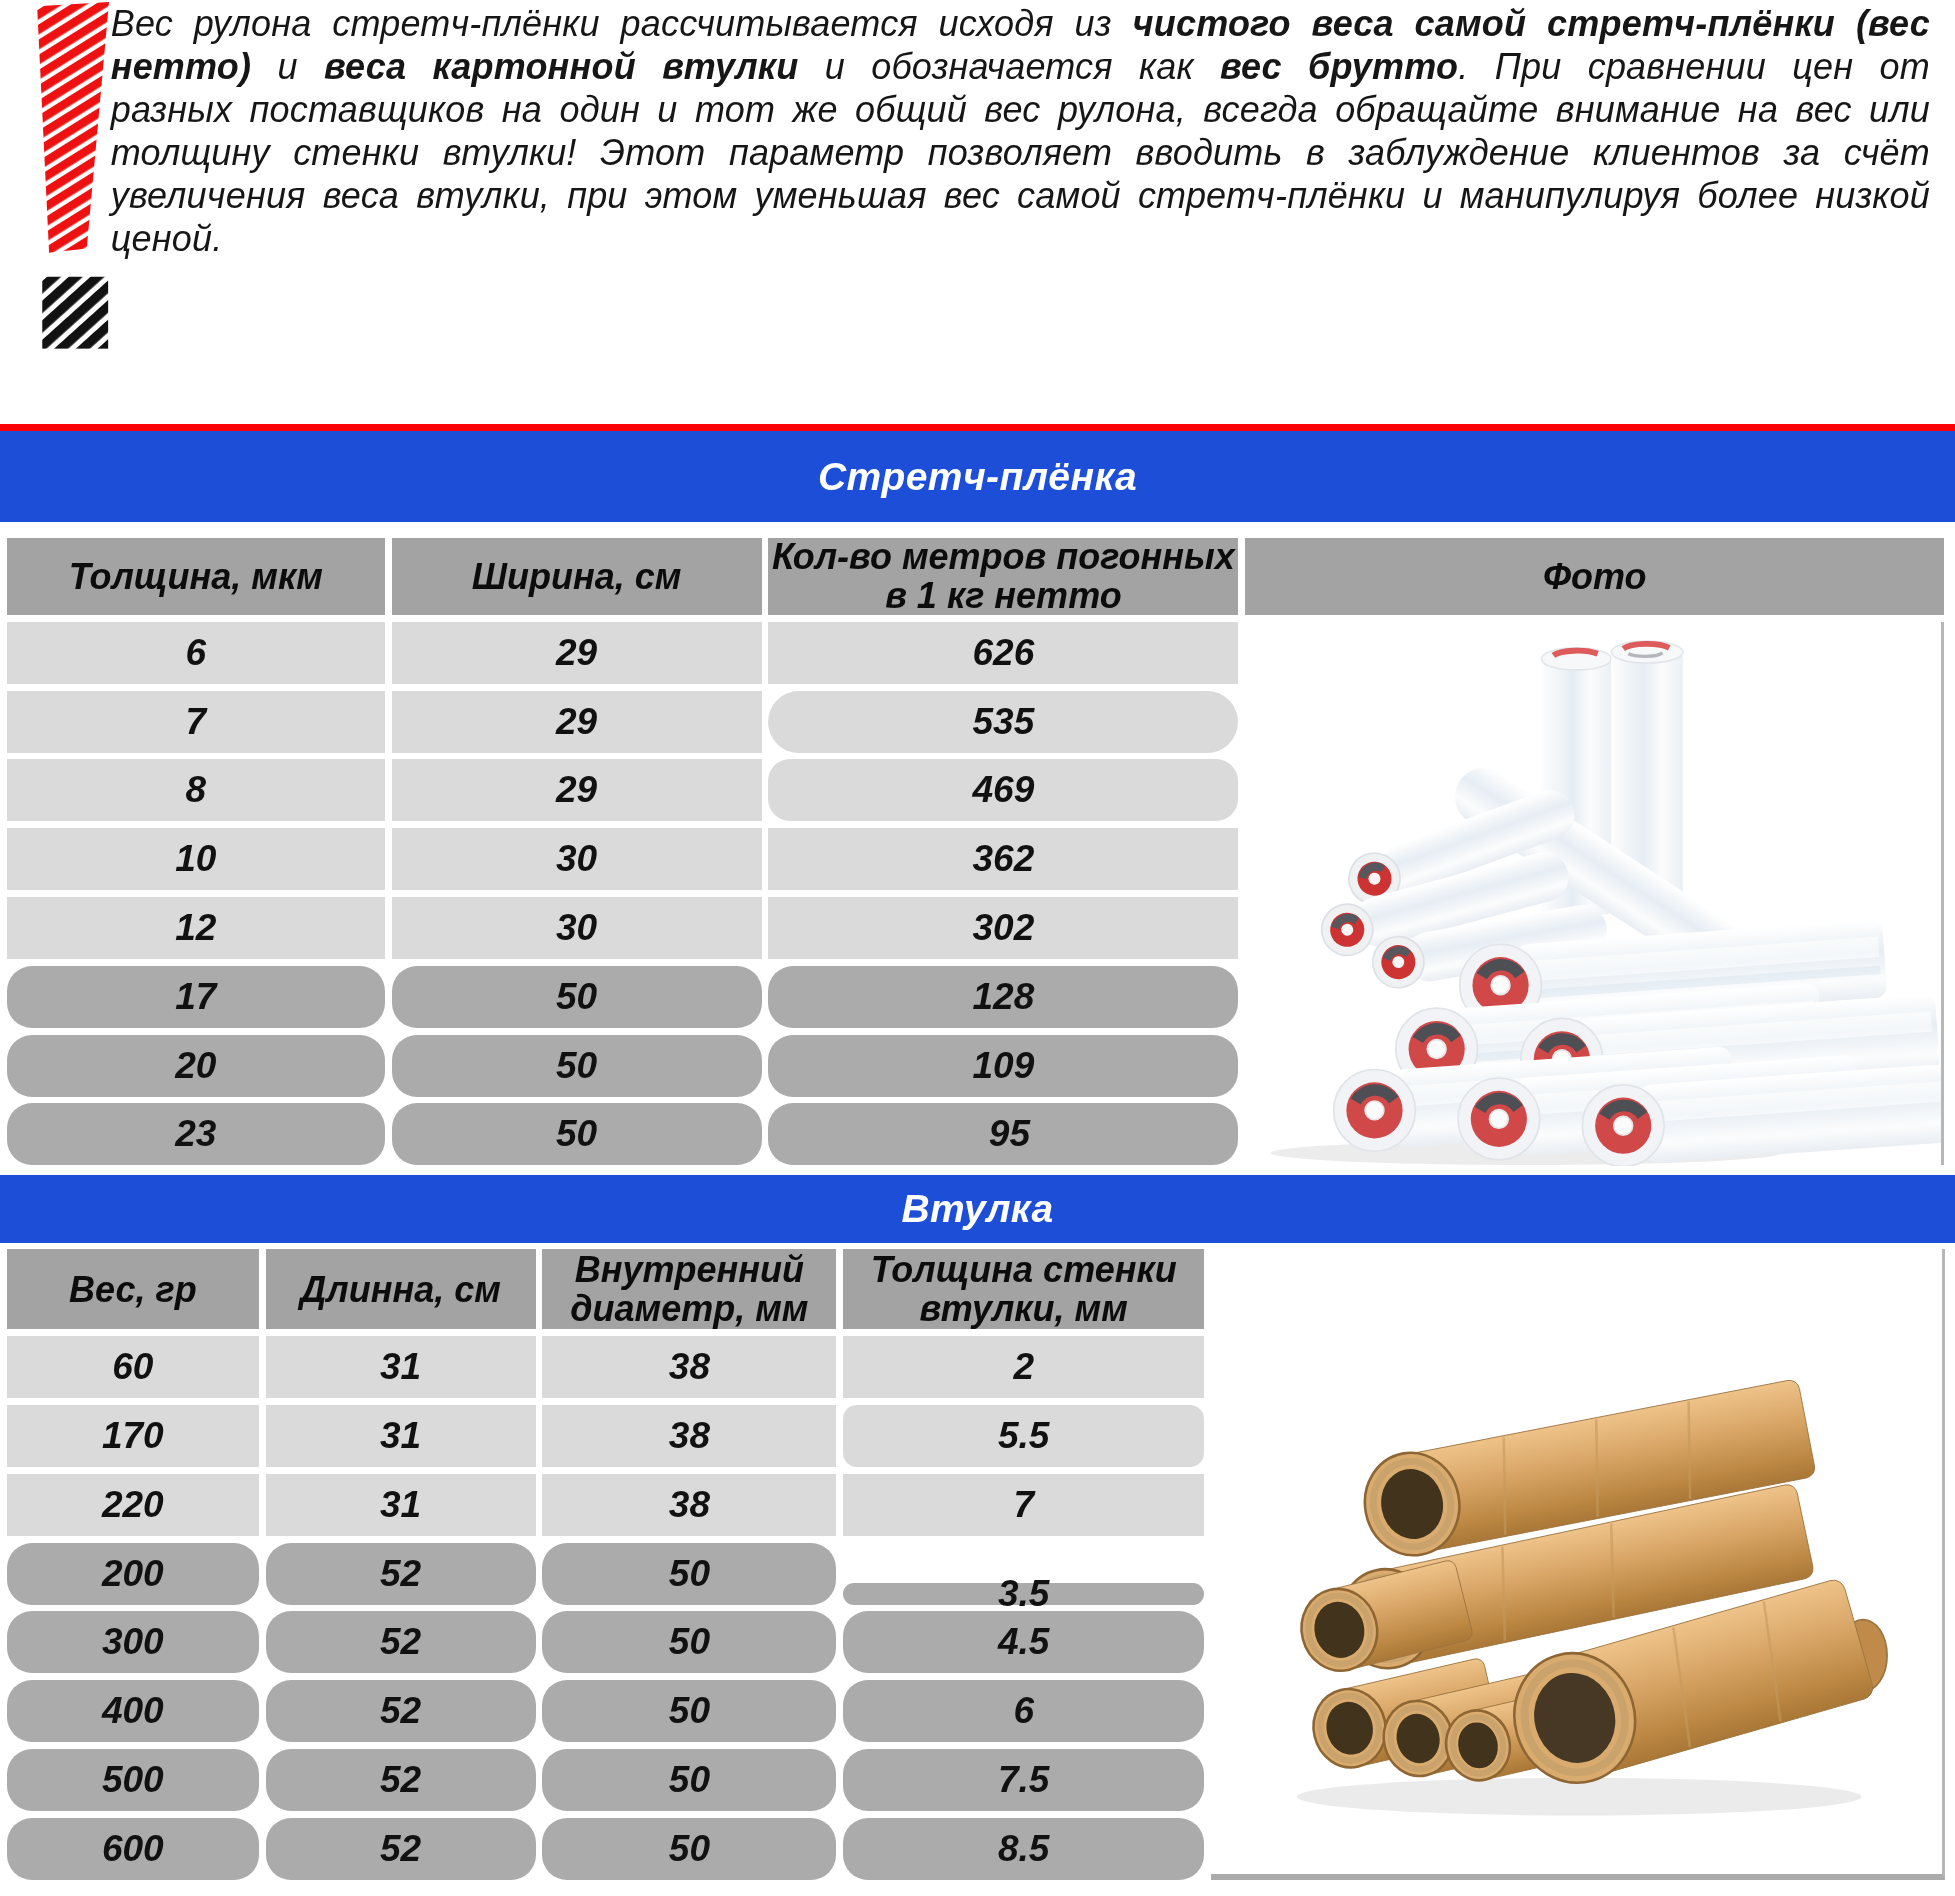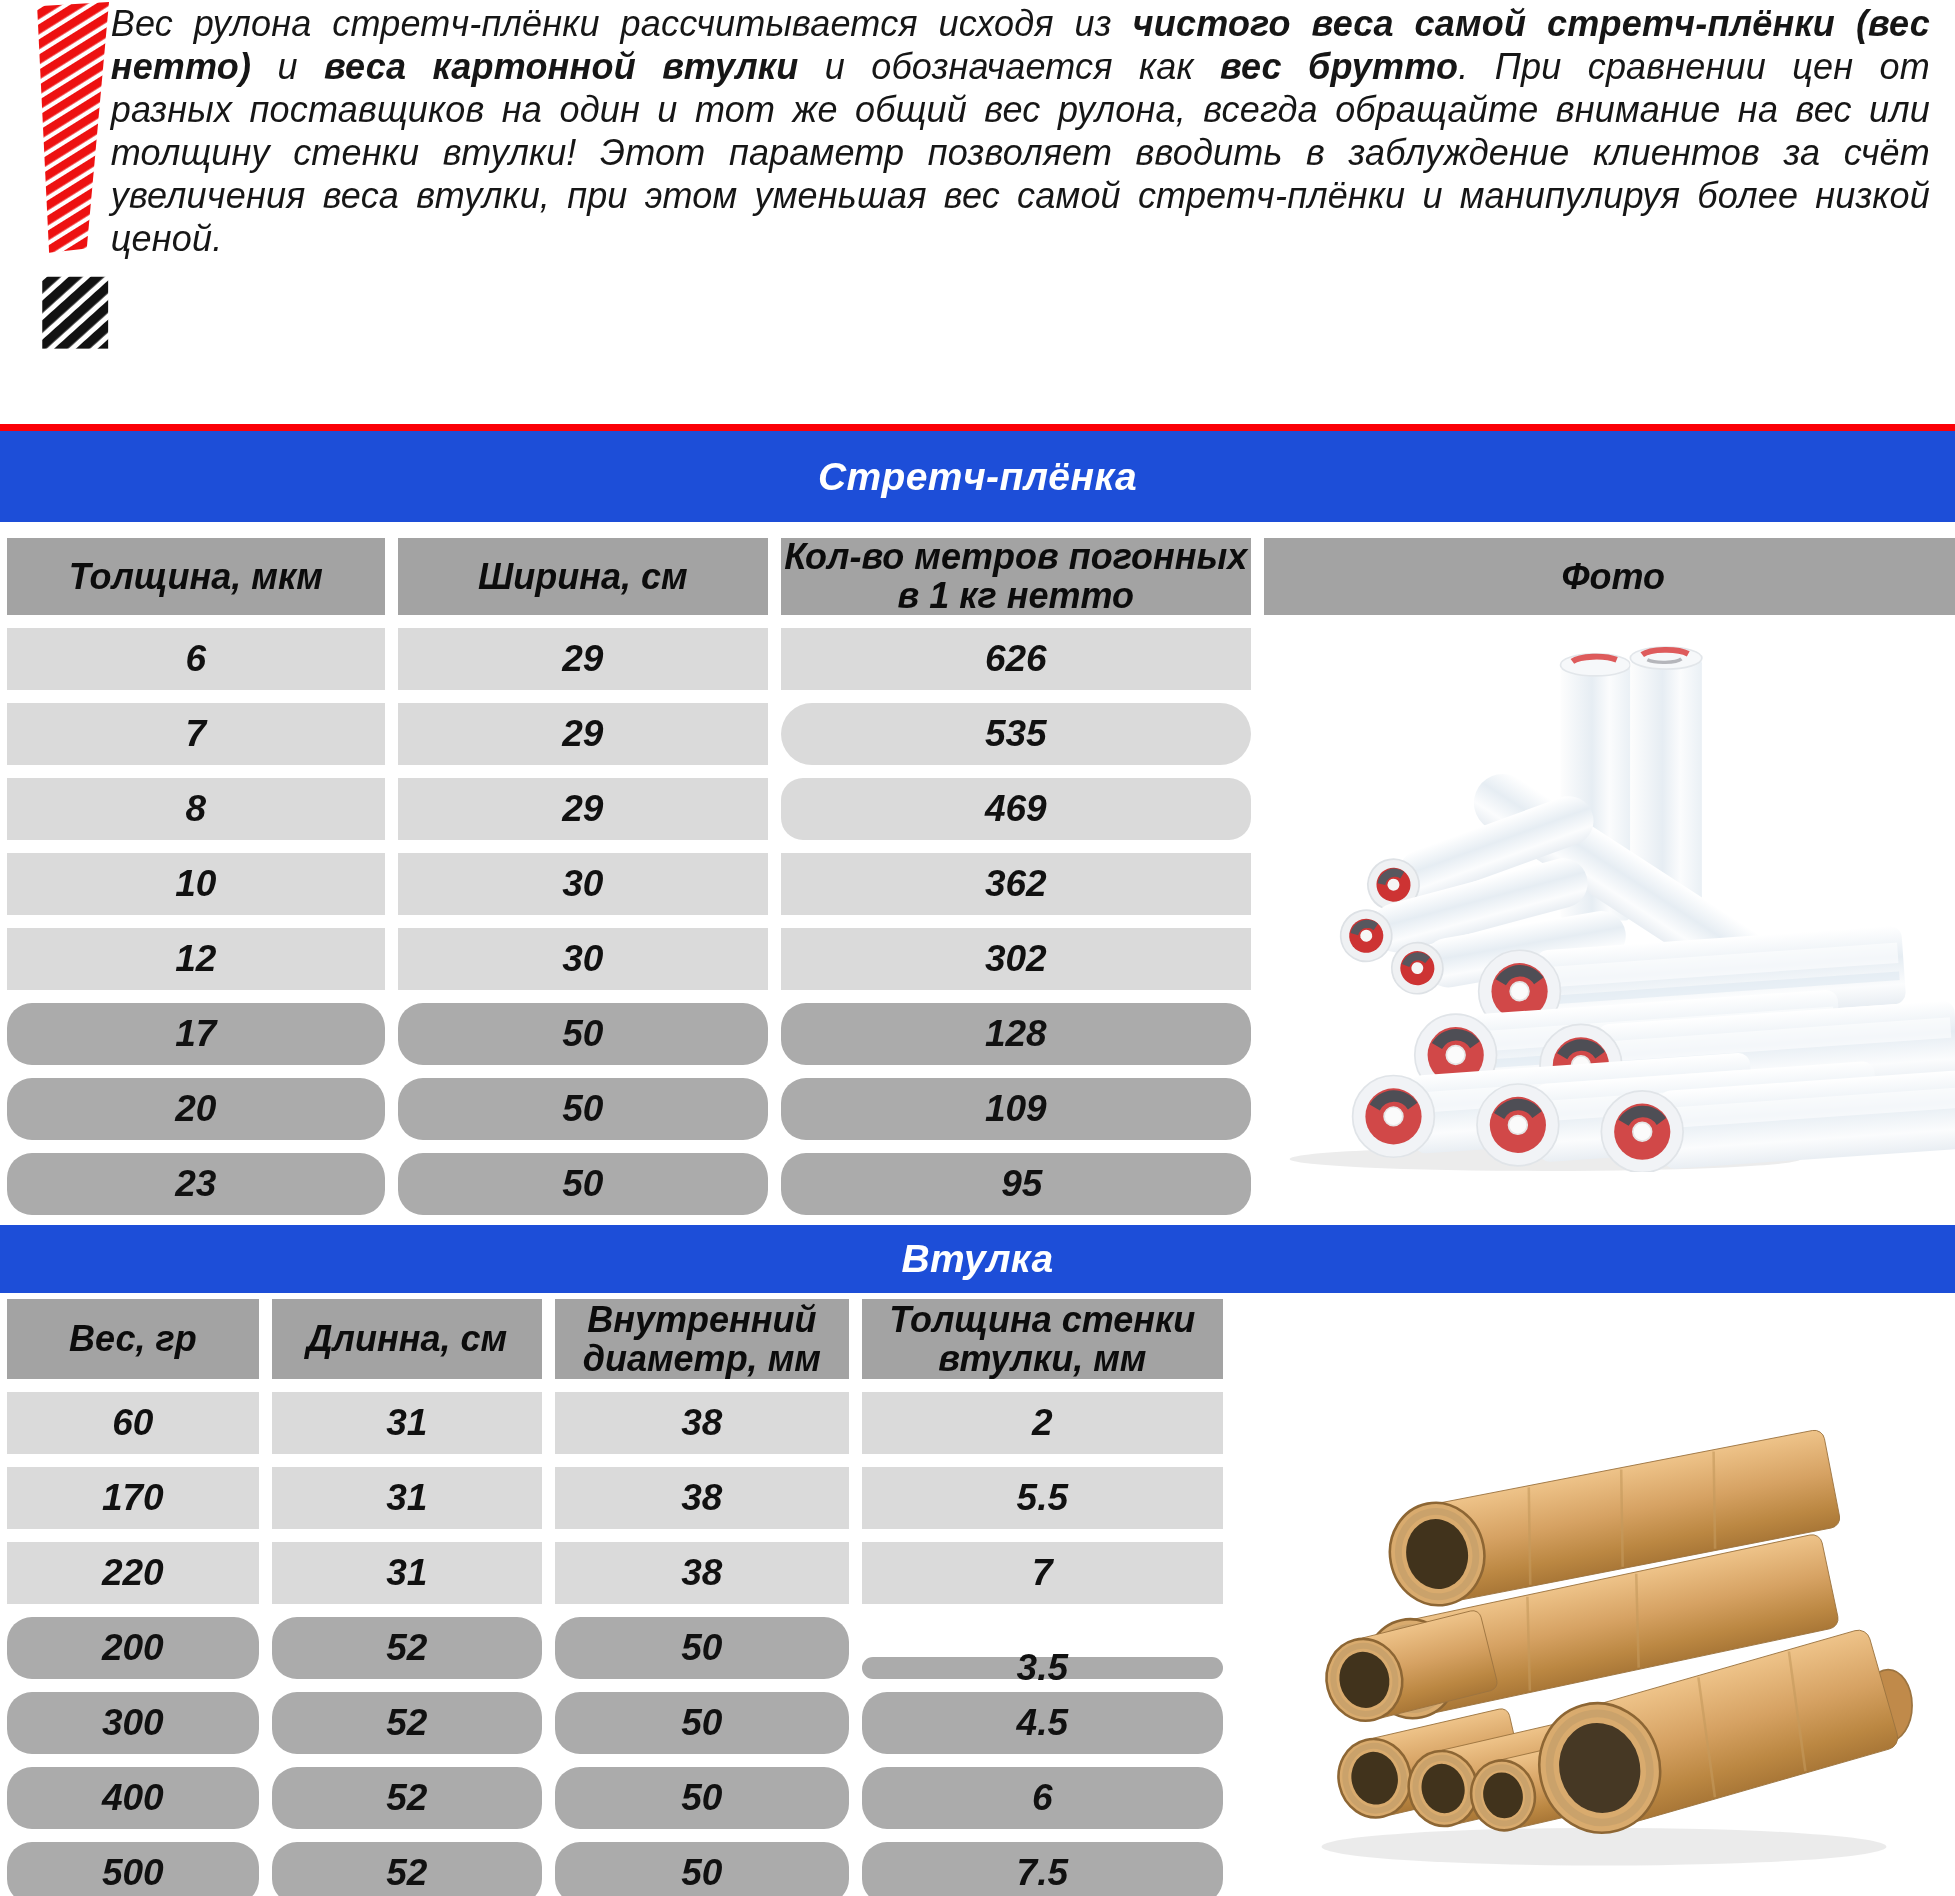--- a/index.html
+++ b/index.html
@@ -17,21 +17,21 @@
   
   .band{background:#1d4ed8;width:1955px;}
   .band1{margin-top:68px;border-top:7.7px solid #fb0007;height:91px;}
   .band2{margin-top:10px;height:68px;}
   .band-title{color:#fff;text-align:center;font-style:italic;font-weight:700;
               font-size:39px;letter-spacing:0.4px;}
   .band1 .band-title{line-height:91px;}
   .band2 .band-title{line-height:68px;}
 
   
-  .grid{display:grid;column-gap:6.8px;row-gap:6.8px;padding-left:6.8px;background:#fff;gap:13px;}
+  .grid{display:grid;column-gap:6.8px;row-gap:6.8px;padding-left:6.8px;background:#fff;}
   #film-grid{padding-top:16.3px;
      grid-template-columns:378px 370px 470px 699px;
      grid-template-rows:77px repeat(8,62px);}
   #tube-grid{padding-top:6px;
      grid-template-columns:252px 270px 294px 361px 734px;
      grid-template-rows:80px repeat(8,62px);}
   .th{background:#a3a3a3;display:flex;align-items:center;justify-content:center;
       text-align:center;font-style:italic;font-weight:700;font-size:36px;
       line-height:39px;color:#0c0c0c;}
   .td{display:flex;align-items:center;justify-content:center;font-style:italic;
@@ -299,21 +299,21 @@
     <div class="th" style="grid-area: 1 / 3;">Внутренний диаметр, мм</div>
     <div class="th" style="grid-area: 1 / 2;">Длинна, см</div>
     <div class="th" style="grid-area: 1 / 4;">Толщина стенки втулки, мм</div>
     <div class="td light" style="grid-area: 2 / 1;">60</div>
     <div class="td light" style="grid-area: 2 / 2;">31</div>
     <div class="td light" style="grid-area: 2 / 3;">38</div>
     <div class="td light" style="grid-area: 2 / 4;">2</div>
     <div class="td light" style="grid-area: 3 / 1;">170</div>
     <div class="td light" style="grid-area: 3 / 2;">31</div>
     <div class="td light" style="grid-area: 3 / 3;">38</div>
-    <div class="td light" style="grid-area: 3 / 4;">5.5</div>
+    <div class="td light" style="grid-area: 3 / 4; border-radius: 14px;">5.5</div>
     <div class="td light" style="grid-area: 4 / 1;">220</div>
     <div class="td light" style="grid-area: 4 / 2;">31</div>
     <div class="td light" style="grid-area: 4 / 3;">38</div>
     <div class="td light" style="grid-area: 4 / 4;">7</div>
     <div class="td dark" style="grid-area: 5 / 1;">200</div>
     <div class="td dark" style="grid-area: 5 / 2;">52</div>
     <div class="td dark" style="grid-area: 5 / 3;">50</div>
     <div class="td dark" style="grid-area: 5 / 4; margin-top: 40px;">3.5</div>
     <div class="td dark" style="grid-area: 6 / 1;">300</div>
     <div class="td dark" style="grid-area: 6 / 2;">52</div>

